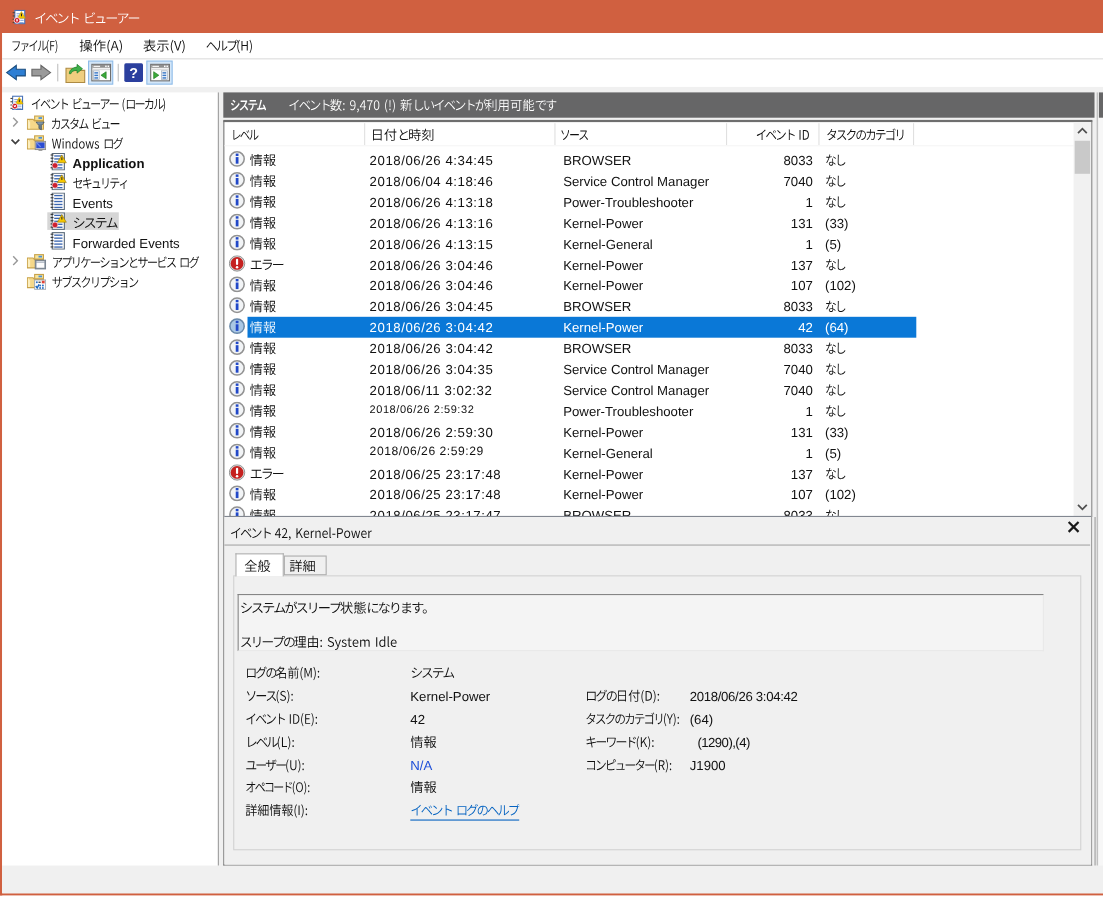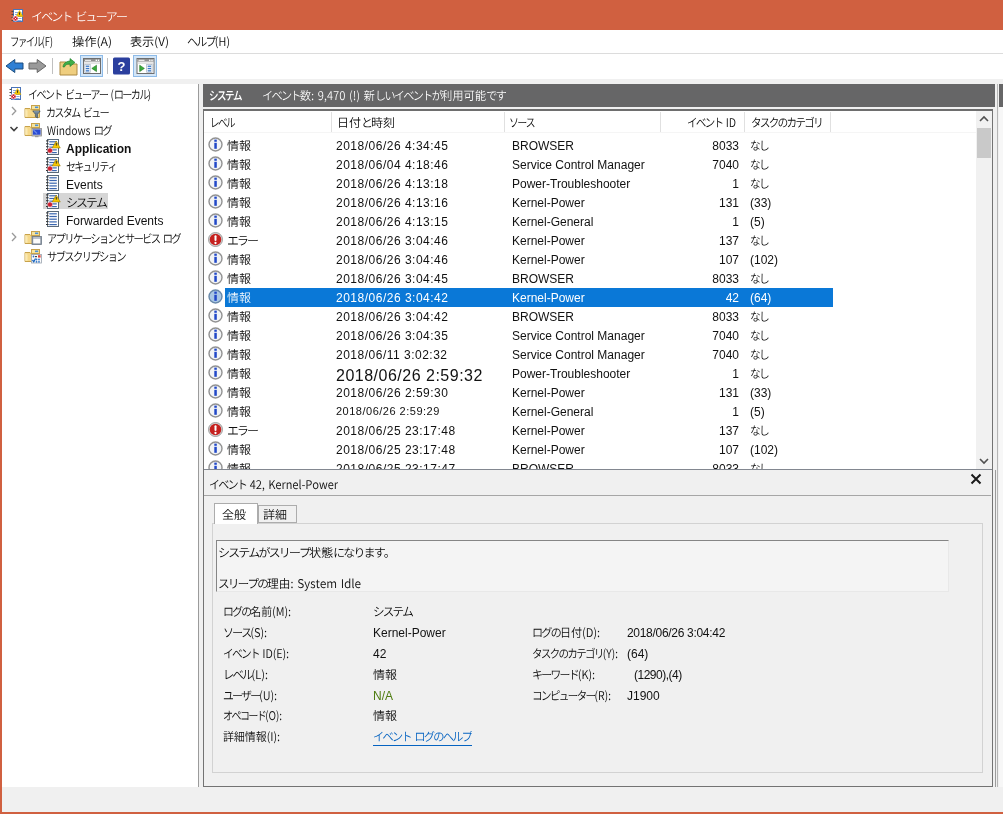--- a/index.html
+++ b/index.html
@@ -807,21 +807,21 @@
       <circle cx="7.5" cy="7.5" r="6.5" fill="#f2f4f6" stroke="#929292" stroke-width="1.4"></circle>
       <rect x="6.3" y="5.8" width="2.5" height="6" fill="#2148c8"></rect>
       <rect x="6.3" y="2.6" width="2.5" height="2.2" fill="#2148c8"></rect>
     </svg>
     <svg class="t" style="left:23px;top:232px;" width="25" height="16">
       <g fill="#111111" transform="translate(0,12) scale(0.012000,-0.012000)">
         <use href="#g80" x="0"></use>
         <use href="#g81" x="1000"></use>
       </g>
     </svg>
-    <div style="position:absolute;left:132px;top:233px;font-size:16px;letter-spacing:0.5px;color:#111111;white-space:pre">2018/06/26 2:59:32</div>
+    <div style="position:absolute;left:132px;top:233px;font-size:10px;letter-spacing:0.5px;color:#111111;white-space:pre">2018/06/26 2:59:32</div>
     <div style="position:absolute;left:308px;top:233px;font-size:12px;color:#111111;white-space:pre">Power-Troubleshooter</div>
     <div style="position:absolute;left:435px;top:233px;width:100px;text-align:right;font-size:12px;color:#111111;white-space:pre">1</div>
     <svg class="t" style="left:546px;top:232px;" width="19" height="16">
       <g fill="#111111" transform="translate(0,12) scale(0.010714,-0.012000)">
         <use href="#g82" x="0"></use>
         <use href="#g61" x="840"></use>
       </g>
     </svg>
     <svg style="position:absolute;left:4px;top:250px" width="15" height="15">
       <circle cx="7.5" cy="7.5" r="6.5" fill="#f2f4f6" stroke="#929292" stroke-width="1.4"></circle>
@@ -1077,21 +1077,21 @@
       <use href="#g113" x="0"></use>
       <use href="#g6" x="840"></use>
       <use href="#g114" x="1680"></use>
       <use href="#g6" x="2520"></use>
       <use href="#g11" x="3360"></use>
       <use href="#g115" x="3691"></use>
       <use href="#g13" x="4407"></use>
       <use href="#g53" x="4738"></use>
     </g>
   </svg>
-<div style="position:absolute;left:373px;top:689px;font-size:12px;color:#4d7c0f;font-weight:400;white-space:pre;text-align:right;">N/A</div>
+<div style="position:absolute;left:373px;top:689px;font-size:12px;color:#1d4ed8;font-weight:400;white-space:pre;text-align:right;">N/A</div>
 <svg class="t" style="left:223px;top:708px;" width="60" height="16">
     <g fill="#111111" transform="translate(0,12) scale(0.010055,-0.012000)">
       <use href="#g116" x="0"></use>
       <use href="#g117" x="840"></use>
       <use href="#g118" x="1680"></use>
       <use href="#g6" x="2520"></use>
       <use href="#g119" x="3360"></use>
       <use href="#g11" x="4200"></use>
       <use href="#g120" x="4531"></use>
       <use href="#g13" x="5268"></use>

